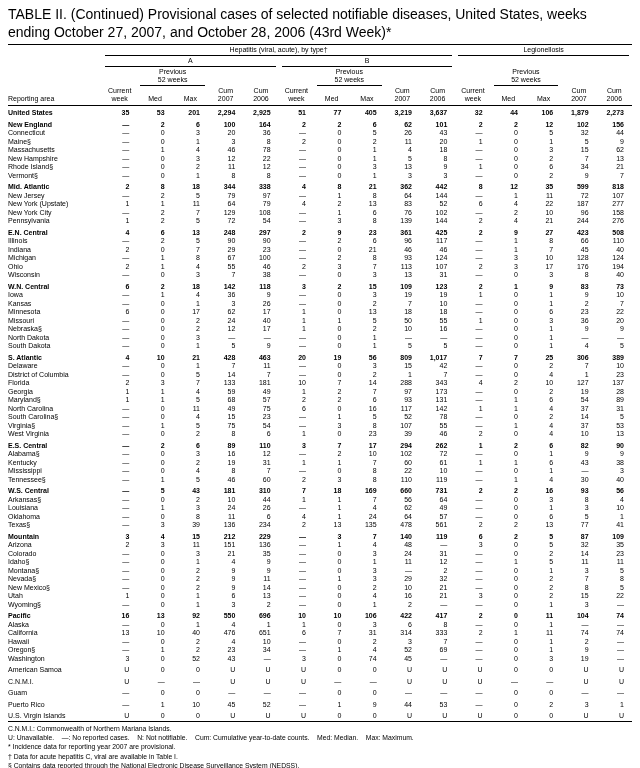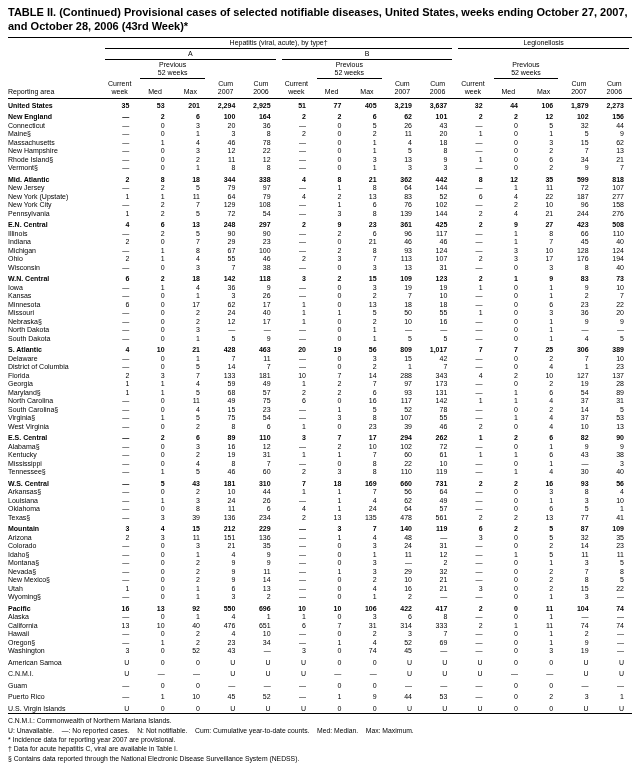--- a/index.html
+++ b/index.html
@@ -4,21 +4,21 @@
 <style>
   * { margin:0; padding:0; box-sizing:border-box; }
   html, body { background:#ffffff; }
   body {
     width:640px; height:768px; overflow:hidden;
     color:#000;
     font-family:"Liberation Sans", sans-serif;
     padding:6px 8px 0 8px;
   }
   .title {
-    font-size:11px; font-weight:bold; line-height:1.25;
+    font-size:14px; font-weight:normal; line-height:1.25;
     margin-bottom:3px; letter-spacing:0;
   }
   table {
     width:624px; border-collapse:collapse; table-layout:fixed;
     border-top:1px solid #000; border-bottom:1px solid #000;
   }
   col.area-col { width:94px; }
   th {
     font-weight:normal; font-size:7px; line-height:1.15;
     vertical-align:bottom; text-align:center; padding:1px 0 0 0;

